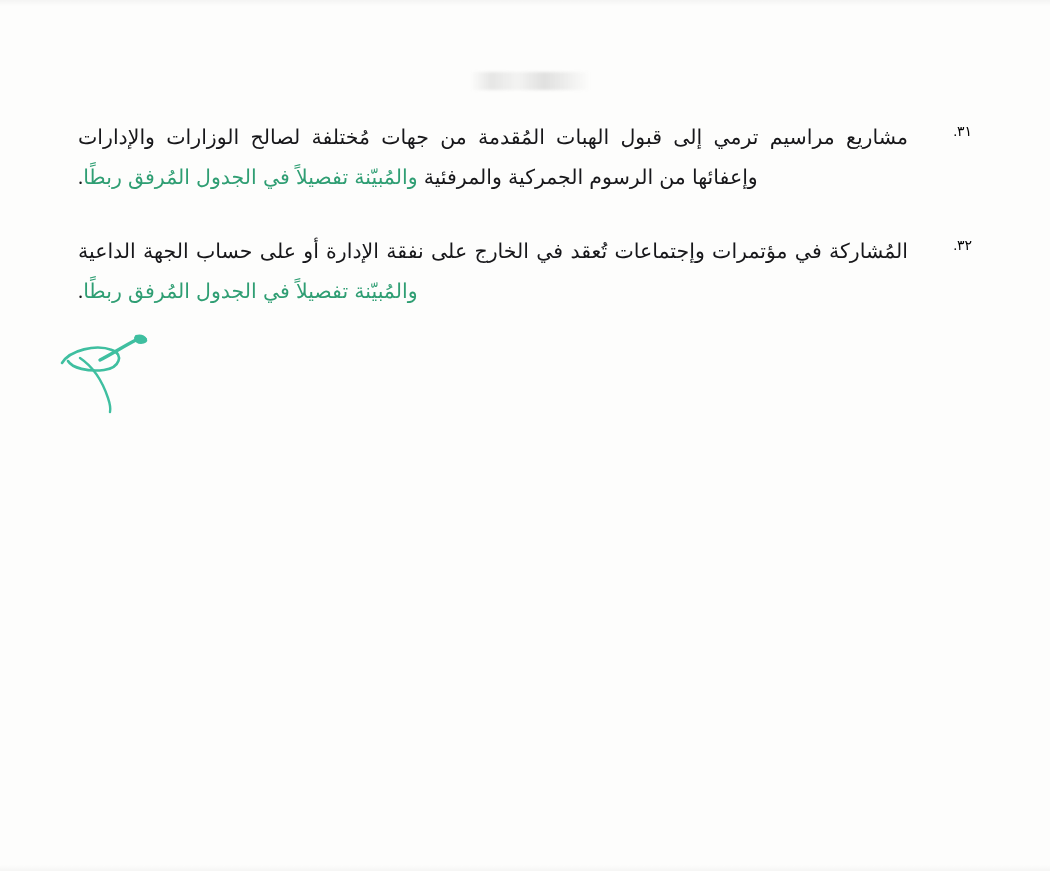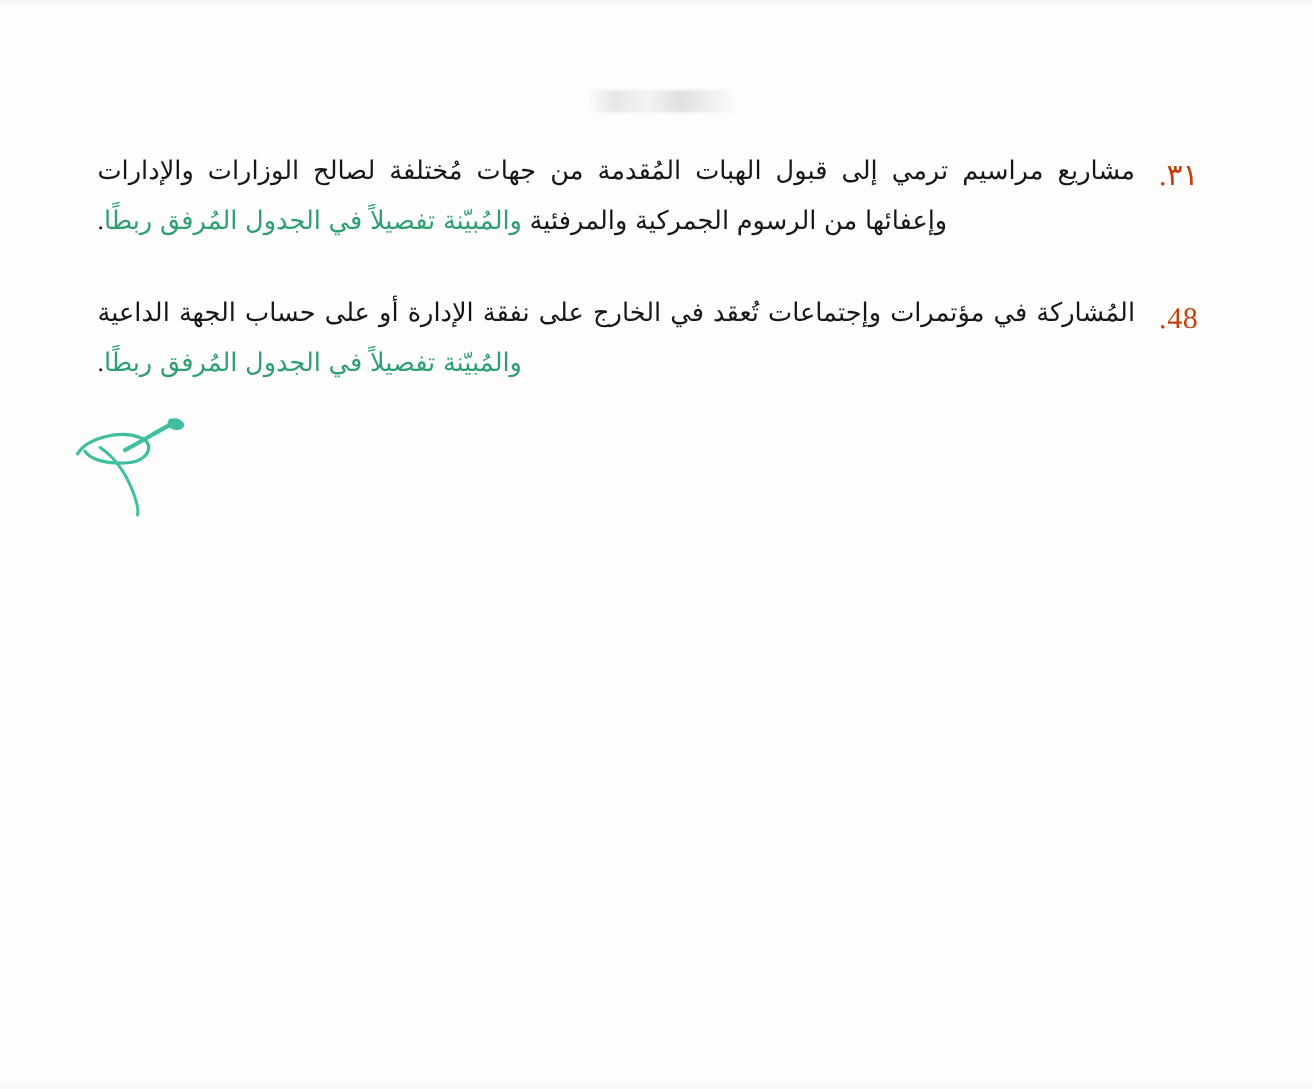--- a/index.html
+++ b/index.html
@@ -48,23 +48,23 @@
   .clause {
     display: flex;
     flex-direction: row;
     align-items: flex-start;
     margin-bottom: 34px;
   }
 
   .clause-number {
     flex: 0 0 auto;
     width: 58px;
-    text-align: center;
-    font-size: 24px;
-    color: #c2410c;
+    text-align: right;
+    font-size: 14px;
+    color: #000000;
     line-height: 1.95;
     letter-spacing: 0.5px;
     padding-left: 6px;
     white-space: nowrap;
   }
 
   .clause-body {
     flex: 1 1 auto;
     font-size: 20.5px;
     line-height: 1.95;
@@ -110,21 +110,21 @@
   <div class="scan-smudge"></div>
 
   <div class="content">
 
     <div class="clause">
       <div class="clause-number">٣١.</div>
       <div class="clause-body"><span>مشاريع مراسيم ترمي إلى قبول الهبات المُقدمة من جهات مُختلفة لصالح الوزارات والإدارات وإعفائها من الرسوم الجمركية والمرفئية </span><span class="accent">والمُبيّنة تفصيلاً في الجدول المُرفق ربطًا</span><span>.</span></div>
     </div>
 
     <div class="clause">
-      <div class="clause-number">48.</div>
+      <div class="clause-number">٣٢.</div>
       <div class="clause-body"><span>المُشاركة في مؤتمرات وإجتماعات تُعقد في الخارج على نفقة الإدارة أو على حساب الجهة الداعية </span><span class="accent">والمُبيّنة تفصيلاً في الجدول المُرفق ربطًا</span><span>.</span></div>
     </div>
 
   </div>
 
   <div class="signature">
     <svg viewBox="0 0 130 90" width="130" height="90" xmlns="http://www.w3.org/2000/svg">
       <g fill="none" stroke="#3fbfa0" stroke-linecap="round" stroke-linejoin="round">
         <path d="M12 33 C 20 20, 46 14, 62 20 C 74 24, 70 38, 54 40 C 38 42, 22 38, 18 31" stroke-width="2.6"></path>
         <path d="M30 28 C 42 36, 52 50, 58 68 C 60 74, 61 78, 60 82" stroke-width="2.4"></path>

